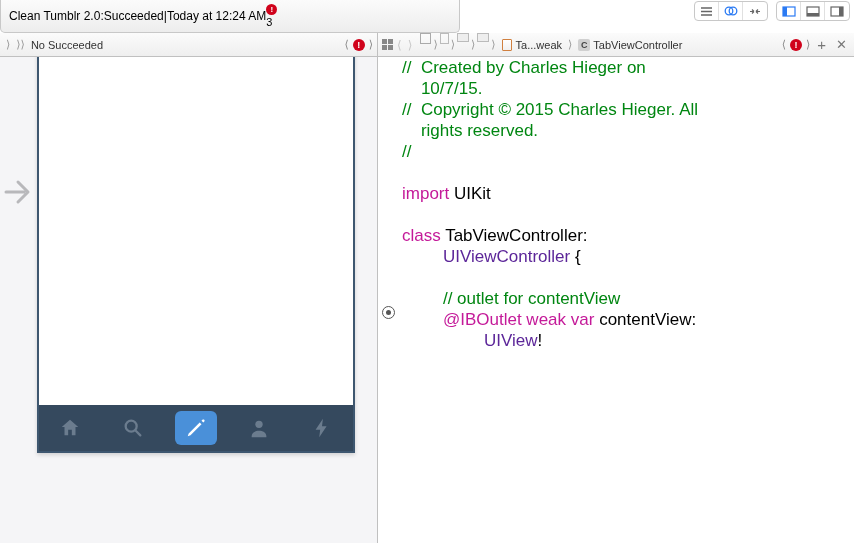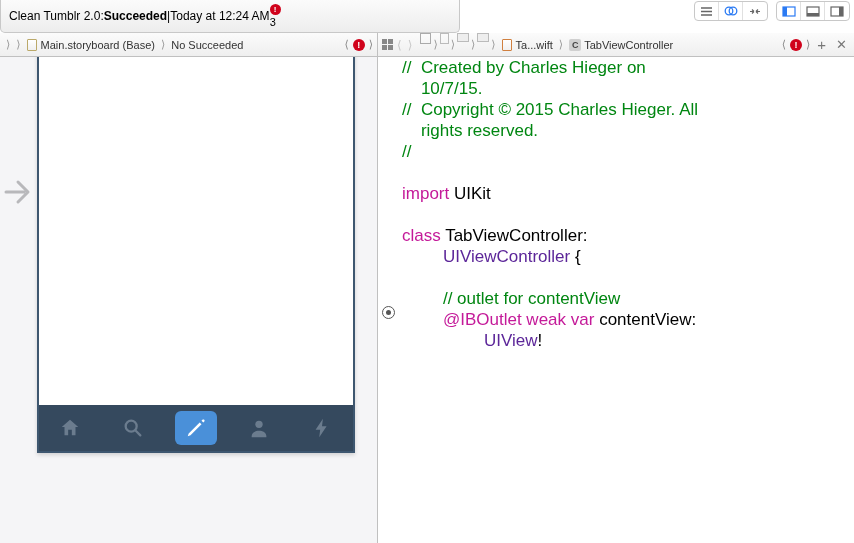--- a/index.html
+++ b/index.html
@@ -33,21 +33,21 @@
 .right-pane { flex: 1; display: flex; background: #fff; }
 .gutter { width: 22px; border-right: none; position: relative; }
 .gutter .outlet-dot { position: absolute; left: 4px; top: 249px; width: 13px; height: 13px; border: 1.5px solid #555; border-radius: 50%; background: #fff; display: flex; align-items: center; justify-content: center; }
 .gutter .outlet-dot::after { content: ""; width: 5px; height: 5px; background: #555; border-radius: 50%; }
 .code { flex: 1; padding: 0 2px; font-family: Menlo, Monaco, Consolas, monospace; font-size: 17px; line-height: 21px; white-space: pre; color: #000; overflow: hidden; }
 .c-green { color: #008611; }
 .c-mag { color: #C41A99; }
 .c-purple { color: #5C2699; }
 .top-row { display:flex; }
 .top-status-left { width: 460px; height:22px; border:1px solid #c8c8c8; border-top:none; border-radius:0 0 5px 5px; background:linear-gradient(#fbfbfb,#ededed); display:flex; align-items:center; font-size:12px; padding:16px 8px; position:relative; }
-.status-strong{font-weight:bold;}
+.status-strong{font-weight:normal;}
 .doc-ic{width:10px;height:12px;background:linear-gradient(#fff,#f0f0f0);border:1px solid #bba96a;border-radius:1px;margin-right:4px;}
 .c-ic{width:12px;height:12px;border-radius:2px;background:#d0d0d0;color:#444;font-size:9px;display:flex;align-items:center;justify-content:center;font-weight:bold;margin-right:3px;}
 .mini-ic{width:11px;height:11px;border:1px solid #8a8a8a;margin:0 2px;display:inline-block;}
 </style>
 </head>
 <body>
 
 <div class="top-row">
   <div class="top-status-left">
     <span>Clean Tumblr 2.0: </span>
@@ -100,24 +100,20 @@
           </div>
       </div>
     </div>
   </div>
 </div>
 
 <div style="display:flex;">
   <div class="jumpbar left">
     <div class="jb-item" style="color:#999;">⟩</div>
     <div class="jb-chev">⟩</div>
-    <div class="jb-item">
-        <span class="doc-ic"></span>
-        <span>Main.storyboard (Base)</span>
-      </div>
     <div class="jb-chev">⟩</div>
     <div class="jb-item">
         <span>No Succeeded</span>
       </div>
     <div style="margin-left:auto;display:flex;align-items:center;padding:0 4px;gap:4px;">
       <span class="arr" style="color:#888;">⟨</span>
       <span class="err-dot" style="width:12px;height:12px;font-size:9px;">!</span>
       <span class="arr" style="color:#888;">⟩</span>
     </div>
   </div>
@@ -136,21 +132,21 @@
     <span class="mini-ic" style="border-color:#aaa;"></span>
     <div class="jb-chev">⟩</div>
     <span class="mini-ic" style="width:9px;height:11px;border-color:#bbb;"></span>
     <div class="jb-chev">⟩</div>
     <span class="mini-ic" style="width:12px;height:9px;border-color:#bbb;background:#eee;"></span>
     <div class="jb-chev">⟩</div>
     <span class="mini-ic" style="width:12px;height:9px;border-color:#bbb;background:#eee;"></span>
     <div class="jb-chev">⟩</div>
     <div class="jb-item">
         <span class="doc-ic" style="border-color:#d08040;"></span>
-        <span>Ta...wift</span>
+        <span>Ta...weak</span>
       </div>
     <div class="jb-chev">⟩</div>
     <div class="jb-item">
         <span class="c-ic">C</span>
         <span>TabViewController</span>
       </div>
     <div style="margin-left:auto;display:flex;align-items:center;padding:0 4px;gap:4px;">
       <span class="arr" style="color:#888;">⟨</span>
       <span class="err-dot" style="width:12px;height:12px;font-size:9px;">!</span>
       <span class="arr" style="color:#888;">⟩</span>

